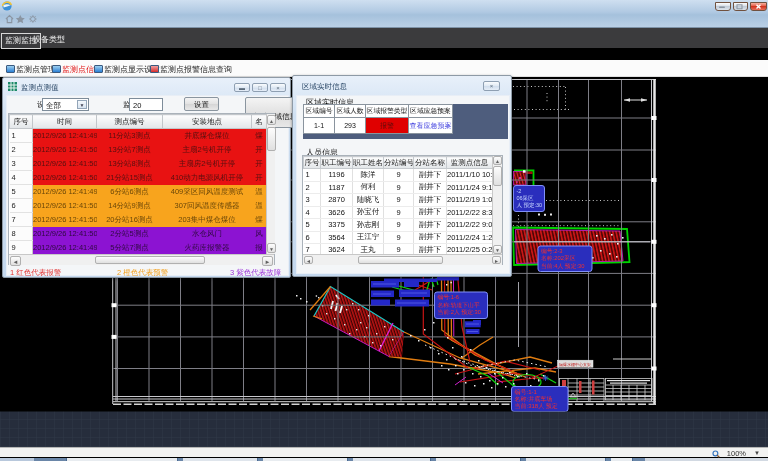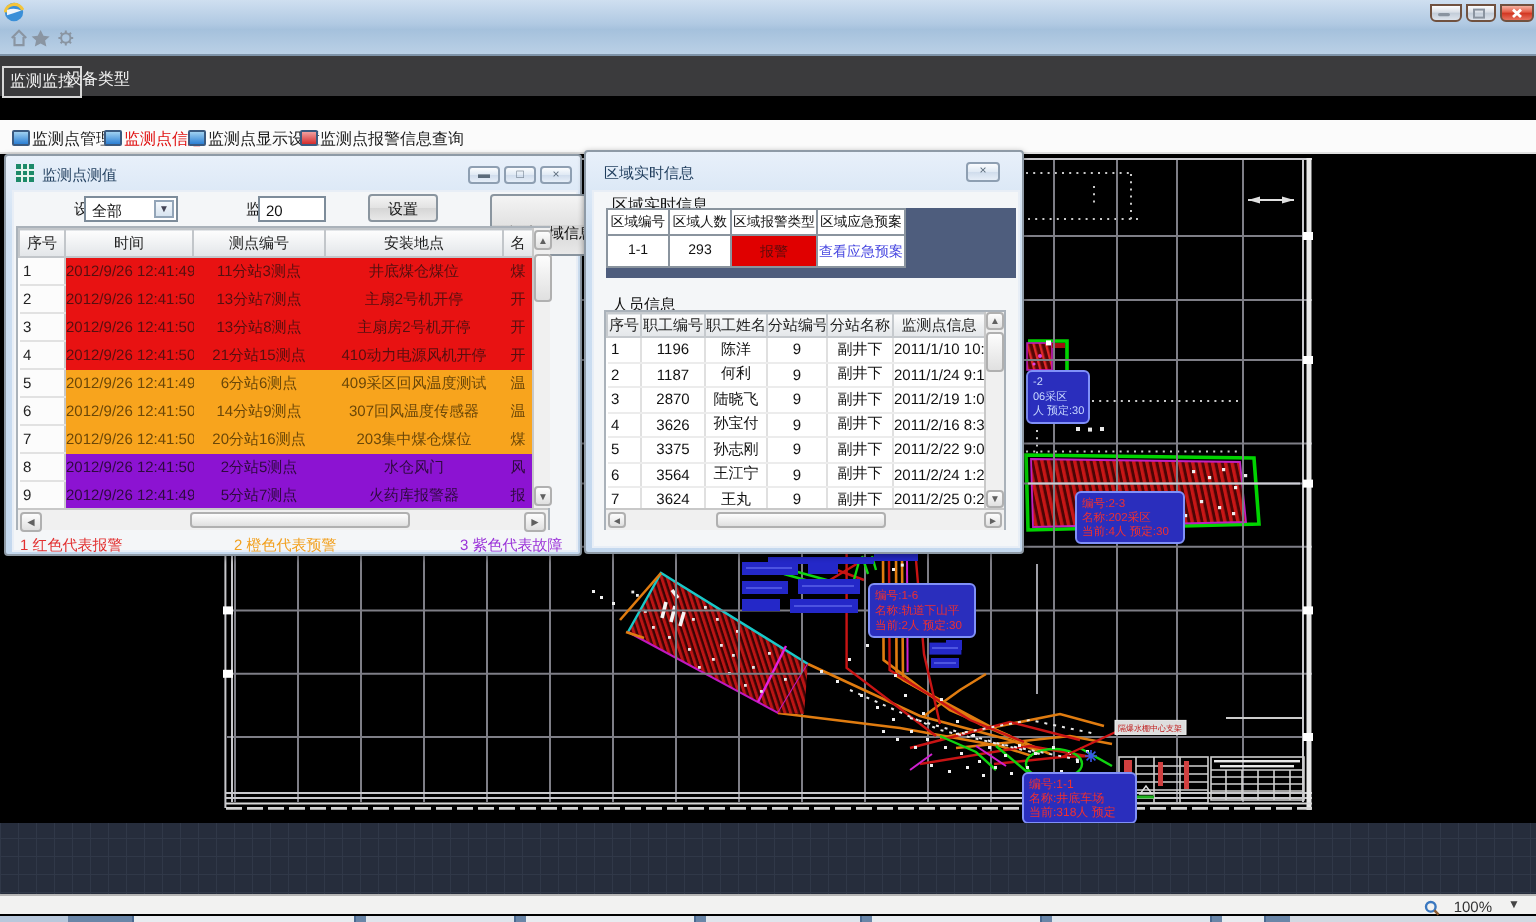--- a/index.html
+++ b/index.html
@@ -612,21 +612,21 @@
                 <td>9</td>
                 <td>副井下</td>
                 <td>2011/2/19 1:0</td>
               </tr>
           <tr style="height:12.5px">
                 <td style="text-align:left;padding-left:2px">4</td>
                 <td>3626</td>
                 <td>孙宝付</td>
                 <td>9</td>
                 <td>副井下</td>
-                <td>2011/2/16 8:3</td>
+                <td>2011/2/22 8:3</td>
               </tr>
           <tr style="height:12.5px">
                 <td style="text-align:left;padding-left:2px">5</td>
                 <td>3375</td>
                 <td>孙志刚</td>
                 <td>9</td>
                 <td>副井下</td>
                 <td>2011/2/22 9:0</td>
               </tr>
           <tr style="height:12.5px">

